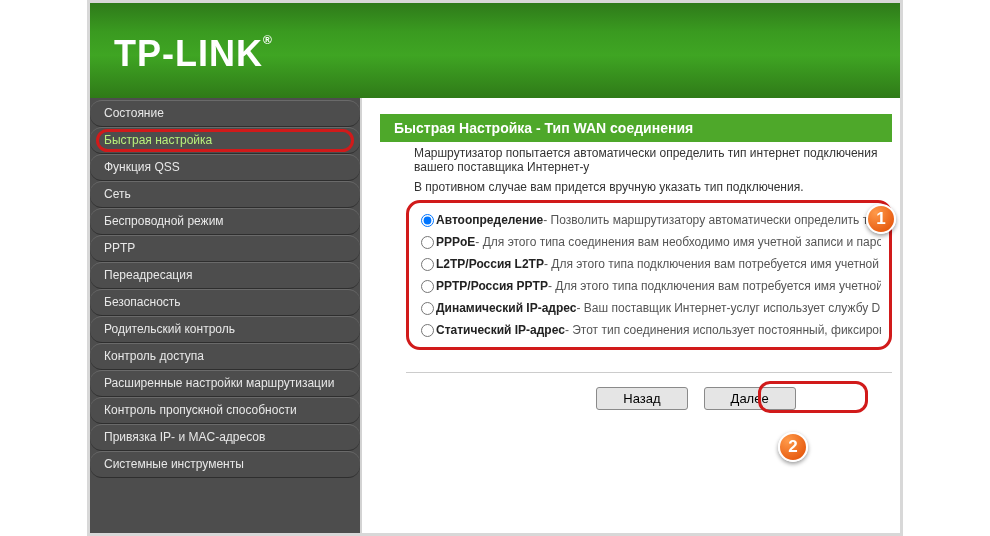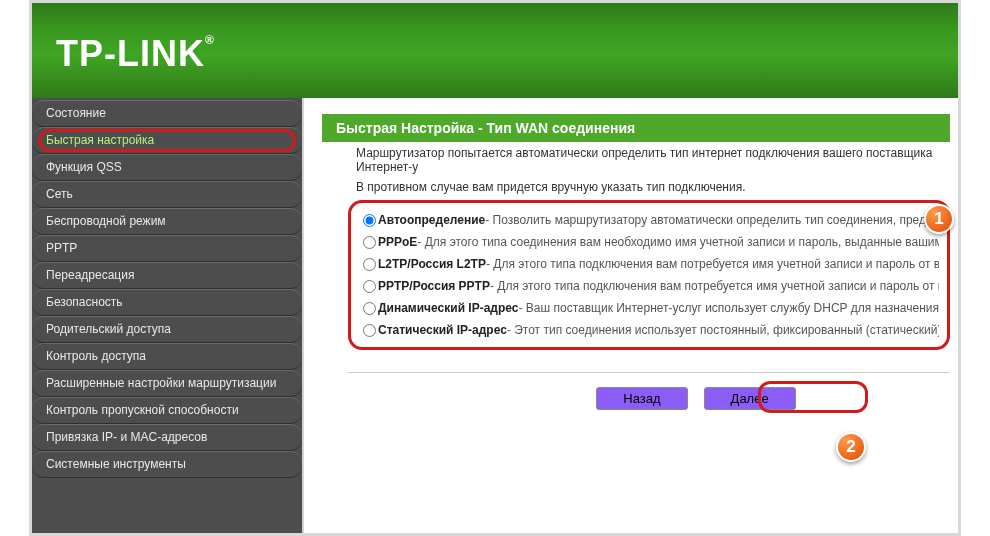--- a/index.html
+++ b/index.html
@@ -1,17 +1,17 @@
 <!DOCTYPE html>
 <html><head>
 <meta charset="utf-8">
 <style>
   * { box-sizing: border-box; margin: 0; padding: 0; }
   body { font-family: Arial, Helvetica, sans-serif; font-size: 12px; background: #fff; }
-  .frame { width: 932px; height: 536px; margin: 0 auto; border: 3px solid #d8d8d8; }
+  .frame { width: 816px; height: 536px; margin: 0 auto; border: 3px solid #d8d8d8; }
 
   .header {
     height: 95px;
     background: linear-gradient(#2e7a1a 0%, #3a9a20 30%, #3fa523 55%, #2f7a18 100%);
     padding: 30px 24px 0 24px;
   }
   .logo {
     color: #fff; font-weight: 800; font-size: 36px; letter-spacing: 1px;
     font-family: "Arial Black", Arial, sans-serif;
   }
@@ -55,21 +55,21 @@
     display: flex; align-items: center; 
     padding: 4px 2px; white-space: nowrap; overflow: hidden;
   }
   .opt-label { font-weight: bold; color: #222; }
   .opt-desc { color: #555; }
   input[type="radio"] { margin: 0 2px 0 2px; }
 
   .sep { height: 1px; background: #ccc; margin: 22px 0 14px 26px; }
   .btn-row { display:flex; gap: 16px; justify-content: center; margin-left: 120px; position: relative; }
   button.nav {
-    font-size: 13px; padding: 3px 26px; background: #8b5cf6;
+    font-size: 13px; padding: 3px 26px; background: #e5e5e5;
     border: 1px solid #8a8a8a; border-radius: 3px; cursor: pointer;
   }
   .btn-ring {
     position:absolute; border:3px solid #d11a1a; border-radius:12px;
     left: calc(50% + 18px); width: 110px; height: 32px; top:-6px; pointer-events:none;
     transform: translateX(44px);
   }
 
   .badge {
     position: absolute; width: 30px; height: 30px; border-radius: 50%;
@@ -98,21 +98,21 @@
       <div class="sidebar-item active highlight-ring">
         <span>Быстрая настройка</span>
         <span class="sidebar-highlight"></span>
       </div>
       <div class="sidebar-item">Функция QSS</div>
       <div class="sidebar-item">Сеть</div>
       <div class="sidebar-item">Беспроводной режим</div>
       <div class="sidebar-item">PPTP</div>
       <div class="sidebar-item">Переадресация</div>
       <div class="sidebar-item">Безопасность</div>
-      <div class="sidebar-item">Родительский доступа</div>
+      <div class="sidebar-item">Родительский контроль</div>
       <div class="sidebar-item">Контроль доступа</div>
       <div class="sidebar-item">Расширенные настройки маршрутизации</div>
       <div class="sidebar-item">Контроль пропускной способности</div>
       <div class="sidebar-item">Привязка IP- и MAC-адресов</div>
       <div class="sidebar-item">Системные инструменты</div>
     </div>
 
     <div class="content">
       <div class="page-title-bar">Быстрая Настройка - Тип WAN соединения</div>
 

